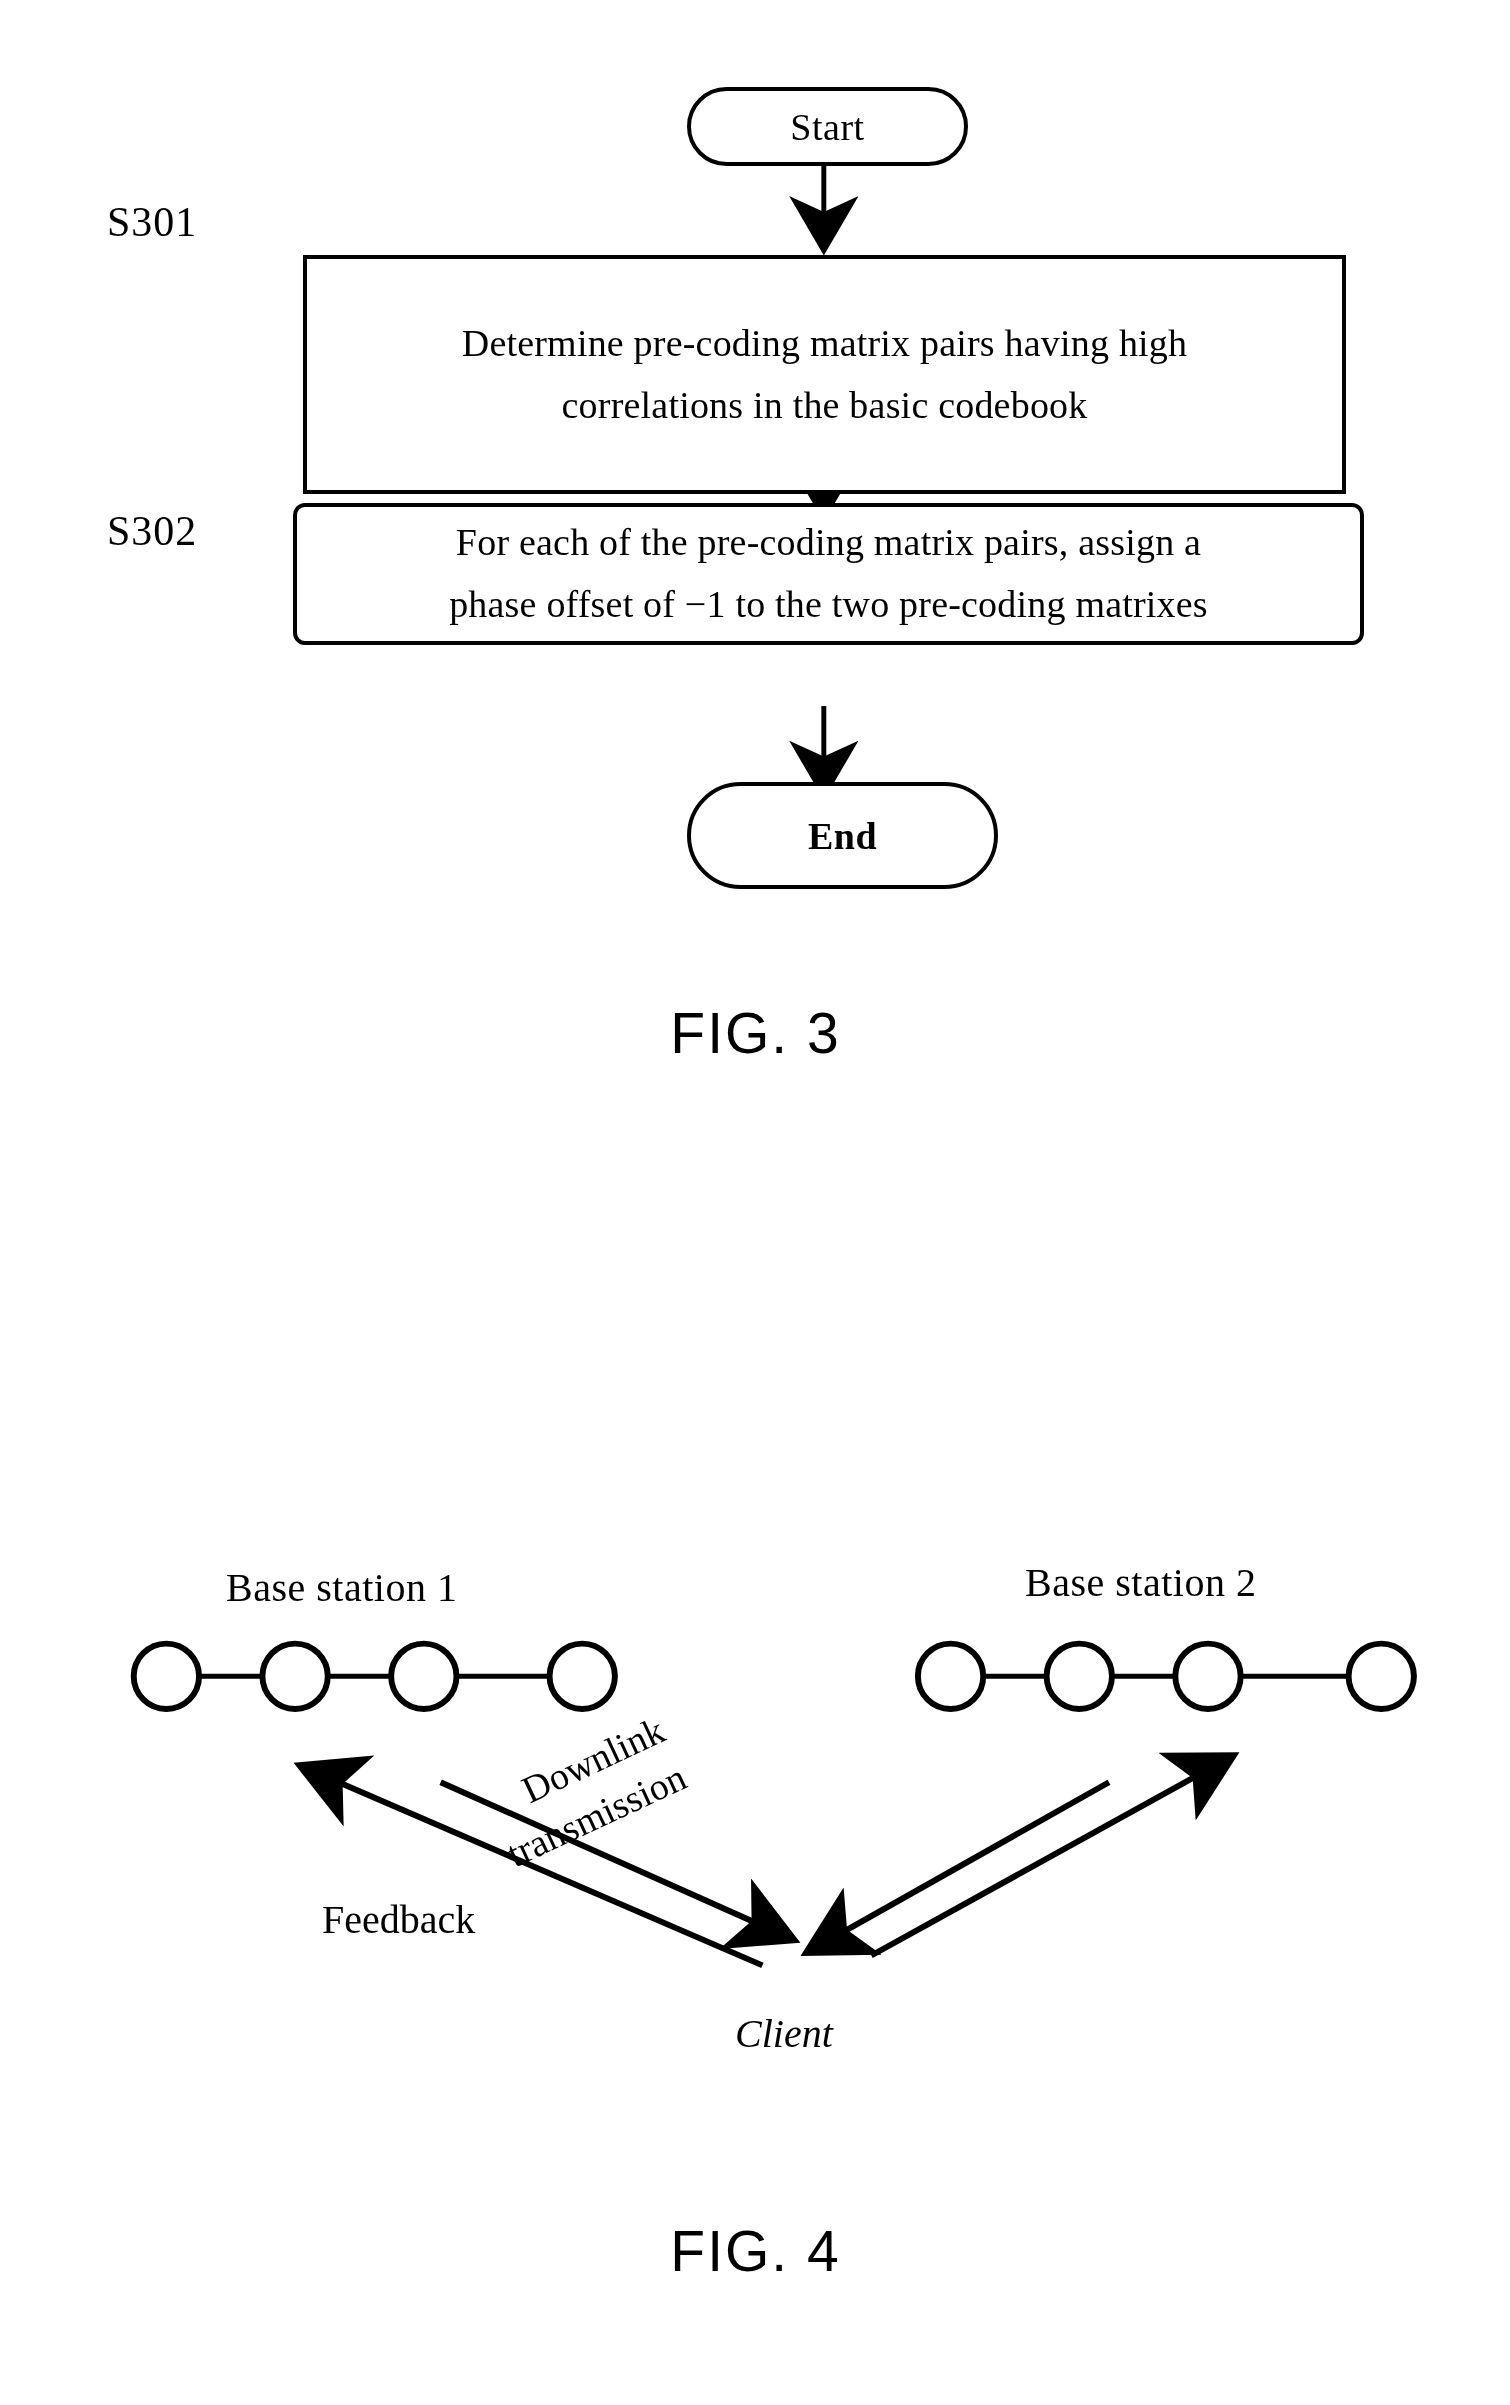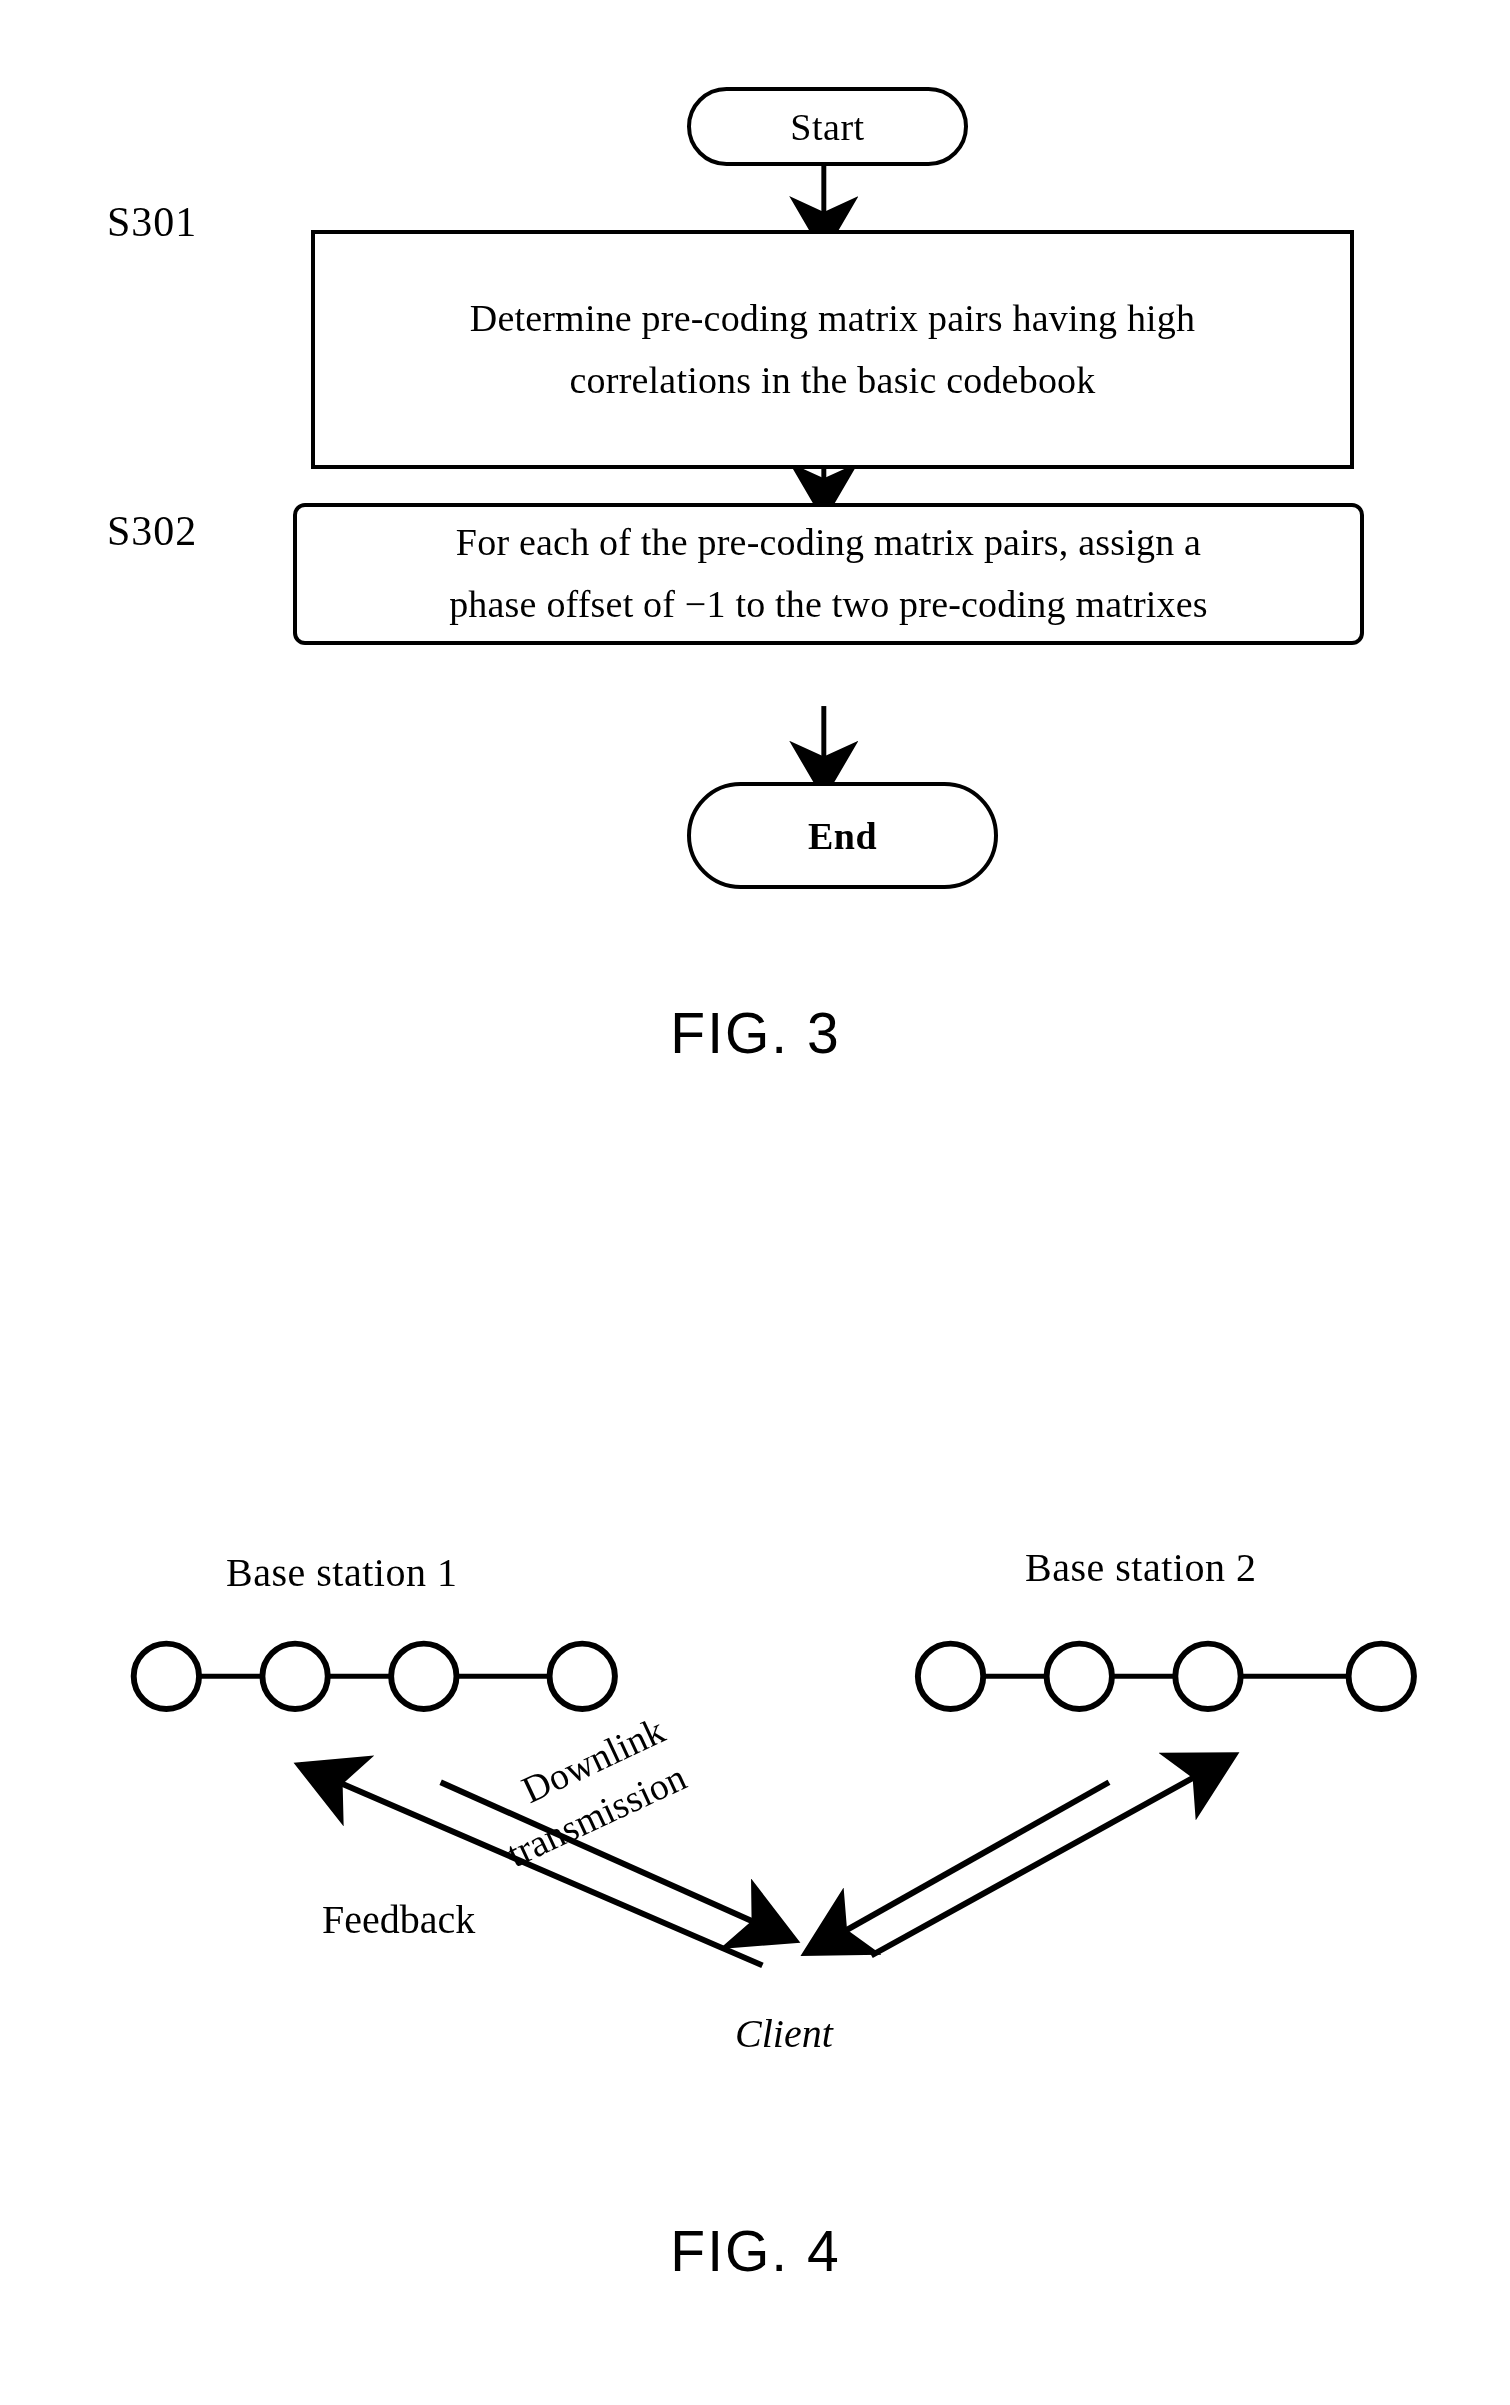--- a/index.html
+++ b/index.html
@@ -51,21 +51,21 @@
     align-items: center;
     justify-content: center;
     padding: 6px 26px;
   }
   .process-box .line {
     font-size: 38px;
     line-height: 1.62;
     white-space: nowrap;
     letter-spacing: 0.2px;
   }
-  #box-s301 { left: 303px; top: 230px; width: 1043px; height: 239px; margin-left: 8px; }
+  #box-s301 { left: 303px; top: 255px; width: 1043px; height: 239px; }
   #box-s302 { left: 293px; top: 503px; width: 1071px; height: 142px; border-radius: 12px; }
 
   .step-label {
     position: absolute;
     font-size: 42px;
     letter-spacing: 1px;
   }
   #label-s301 { left: 107px; top: 198px; }
   #label-s302 { left: 107px; top: 507px; }
 
@@ -79,20 +79,21 @@
     letter-spacing: 2px;
   }
   #fig3-caption { top: 1000px; left: 0; }
   #fig4-caption { top: 2218px; left: 0; }
 
   .bs-title {
     position: absolute;
     font-size: 40px;
     white-space: nowrap;
     letter-spacing: 0.5px;
+    margin-top: 15px;
   }
   #bs1-title { left: 226px; top: 1549px; }
   #bs2-title { left: 1025px; top: 1544px; }
 
   .node-label {
     position: absolute;
     font-size: 40px;
     white-space: nowrap;
   }
   #client-label { left: 735px; top: 2010px; font-style: italic; }

